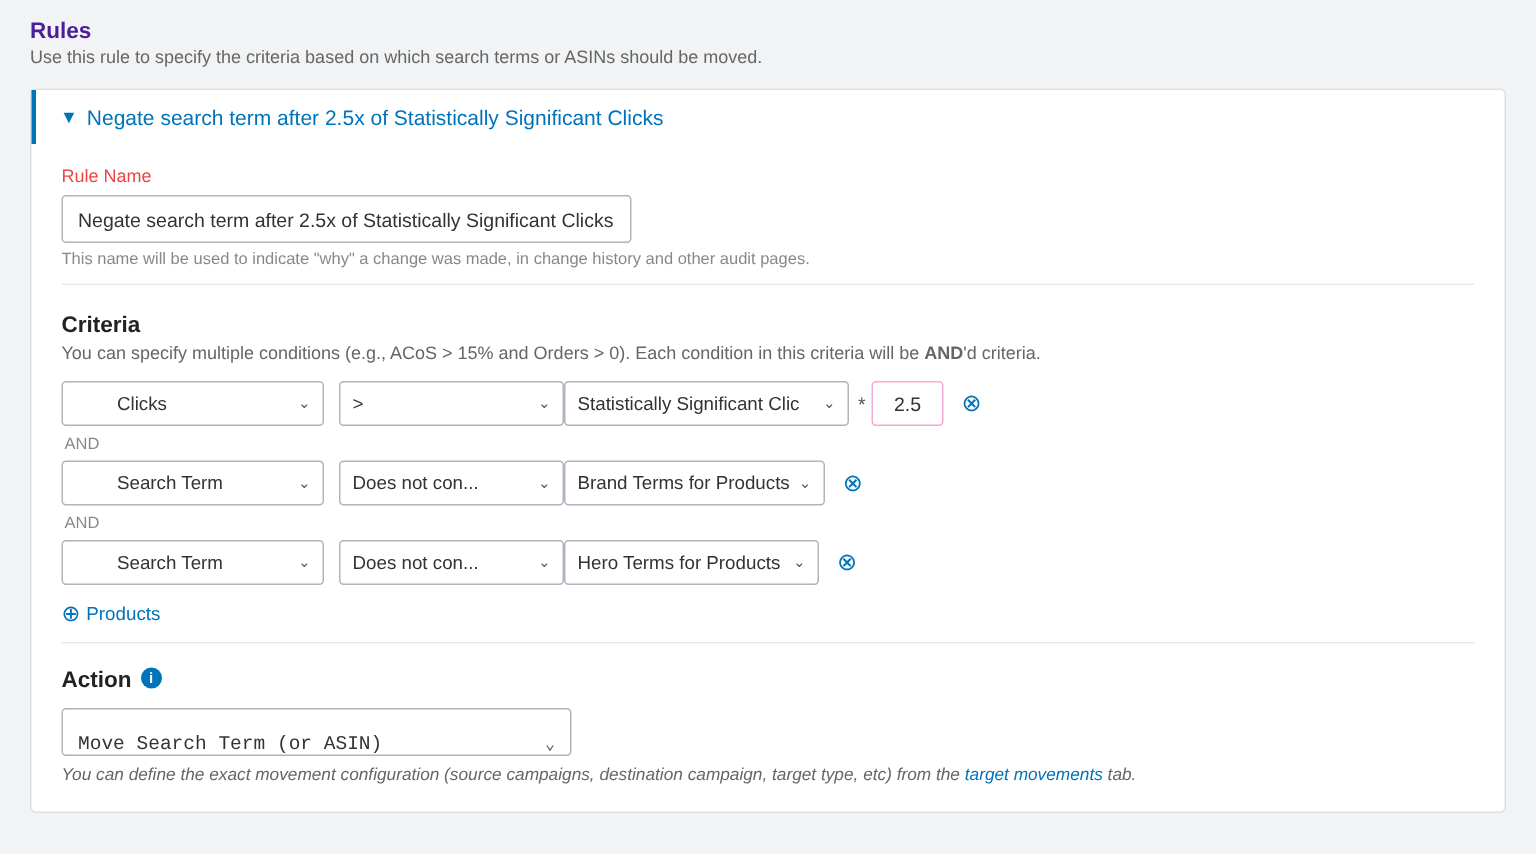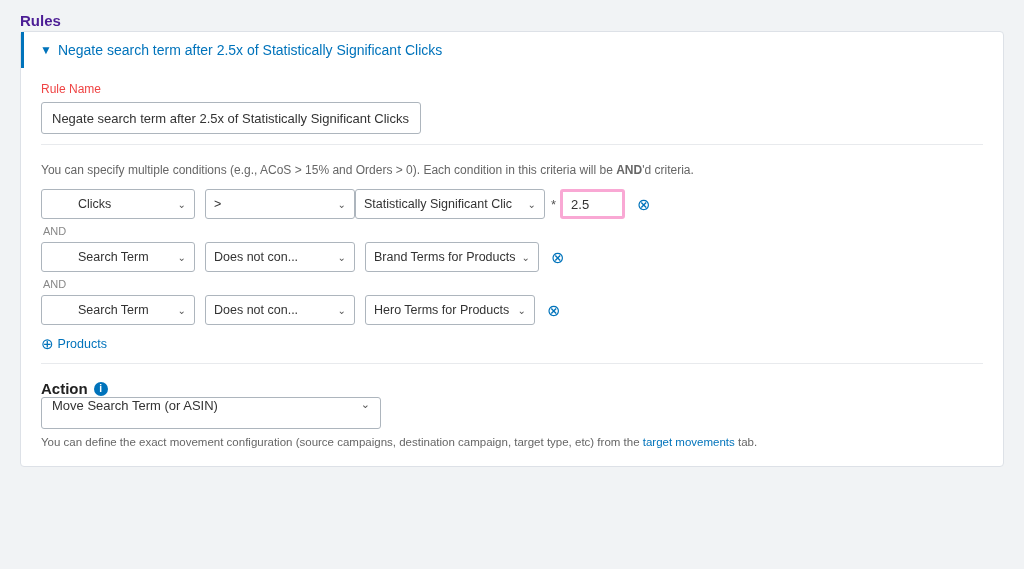--- a/index.html
+++ b/index.html
@@ -133,39 +133,39 @@
       color: #333;
       cursor: pointer;
       position: relative;
     }
     .select-box .chevron {
       margin-left: auto;
       color: #555;
       font-size: 10px;
       padding-left: 6px;
     }
-    .attribute-select { width: 154px; padding-left: 36px; }
+    .attribute-select { width: 175px; padding-left: 36px; }
     .operator-select { width: 150px; margin-left: 10px; }
-    .value-select { min-width: 170px; margin-left: 10px; }
+    .value-select { min-width: 170px; }
     .value-select-wide { min-width: 190px; margin-left: 0; }
     .multiplier-text {
       font-size: 13px;
       color: #555;
       margin-left: 6px;
     }
     .multiplier-input {
-      width: 65px;
+      width: 48px;
       height: 30px;
-      border: 3px solid #f9a8d4;
+      border: 1px solid #f9a8d4;
       border-radius: 3px;
       padding: 0 8px;
       font-size: 13px;
       color: #333;
       margin-left: 4px;
-      text-align: left;
+      text-align: center;
     }
     .delete-icon {
       margin-left: 12px;
       color: #0073bb;
       font-size: 16px;
       cursor: pointer;
     }
     .add-condition {
       display: flex;
       align-items: center;
@@ -179,58 +179,60 @@
       margin-right: 4px;
     }
     .action-section {
       margin-top: 16px;
     }
     .action-title {
       font-size: 15px;
       font-weight: 600;
       color: #222;
       display: flex;
-      align-items: center;
+      margin-bottom: 10px;
     }
     .info-icon {
       display: inline-flex;
       align-items: center;
       justify-content: center;
       width: 14px;
       height: 14px;
       border-radius: 50%;
       background: #0073bb;
       color: #fff;
       font-size: 10px;
       font-weight: 700;
       margin-left: 6px;
       cursor: pointer;
     }
     .action-select-box {
       display: flex;
-      align-items: flex-start;
+      align-items: flex-end;
       border: 1px solid #adb5bd;
       border-radius: 3px;
       background: #fff;
       height: 32px;
       width: 340px;
       padding: 0 10px;
       font-size: 13px;
       color: #333;
       cursor: pointer;
+      font-family: Liberation Mono, monospace;
     }
     .action-select-box .chevron {
       margin-left: auto;
       color: #555;
       font-size: 11px;
     }
     .action-hint {
       font-size: 11.5px;
       color: #666;
       margin-top: 7px;
+      font-style: italic;
     }
     .action-hint a {
       color: #0073bb;
       text-decoration: none;
     }
     .left-border-blue {
       border-left: 3px solid #0073bb;
     }
     .select-text {
       white-space: nowrap;
@@ -238,35 +240,38 @@
       text-overflow: ellipsis;
       flex: 1;
     }
   </style>
 </head>
 <body>
 
 <div class="page">
 
   <div class="page-title">Rules</div>
+  <div class="page-subtitle">Use this rule to specify the criteria based on which search terms or ASINs should be moved.</div>
 
   <div class="card">
     <div class="card-header left-border-blue">
       <span class="card-header-chevron">▼</span>
       <span class="card-header-title">Negate search term after 2.5x of Statistically Significant Clicks</span>
     </div>
 
     <div class="card-body">
 
       <div class="section-label">Rule Name</div>
       <input class="rule-name-input" type="text" value="Negate search term after 2.5x of Statistically Significant Clicks" style="">
+      <div class="rule-name-hint">This name will be used to indicate "why" a change was made, in change history and other audit pages.</div>
 
       <hr class="divider">
 
       <div class="criteria-section">
+        <div class="criteria-title">Criteria</div>
         <div class="criteria-hint">
           <span>You can specify multiple conditions (e.g., ACoS &gt; 15% and Orders &gt; 0). Each condition in this criteria will be </span><strong>AND</strong><span>'d criteria.</span>
         </div>
 
 
         <div class="criteria-row">
           <div class="select-box attribute-select">
             <span class="select-text">Clicks</span>
             <span class="chevron">⌄</span>
           </div>

